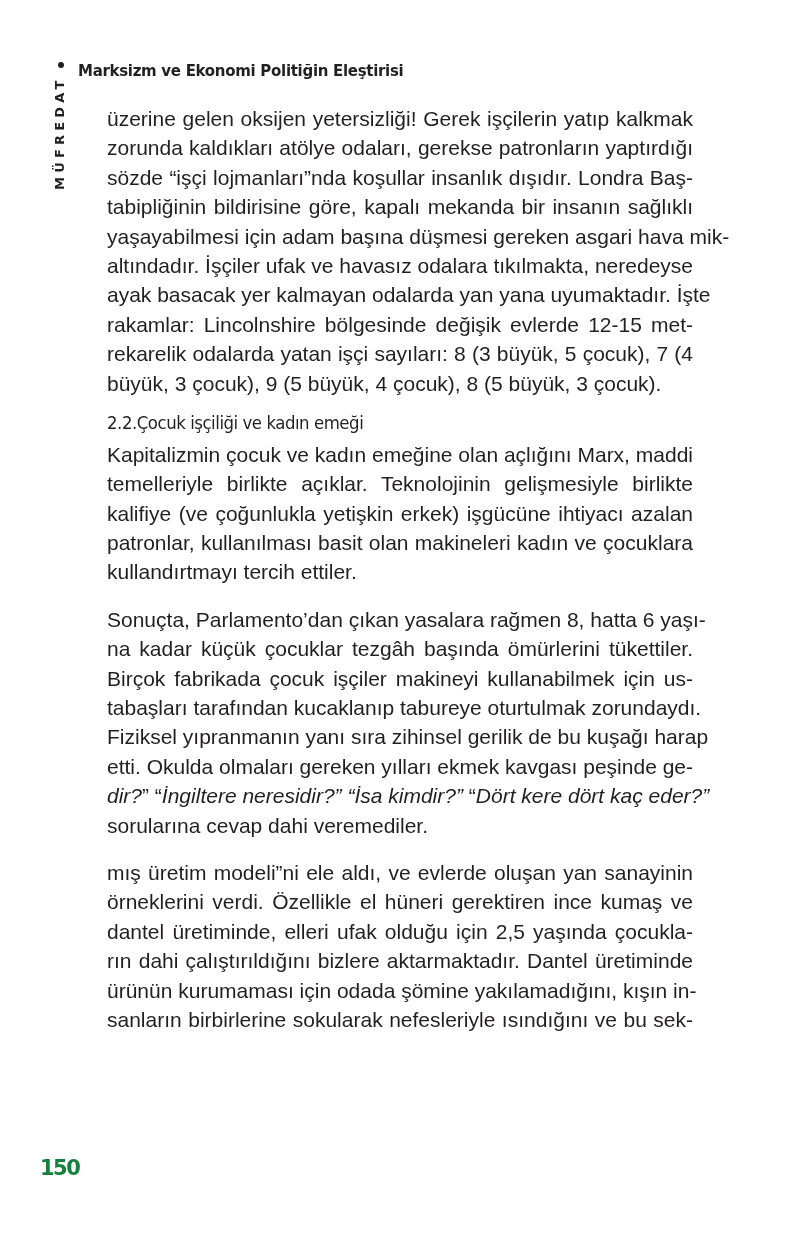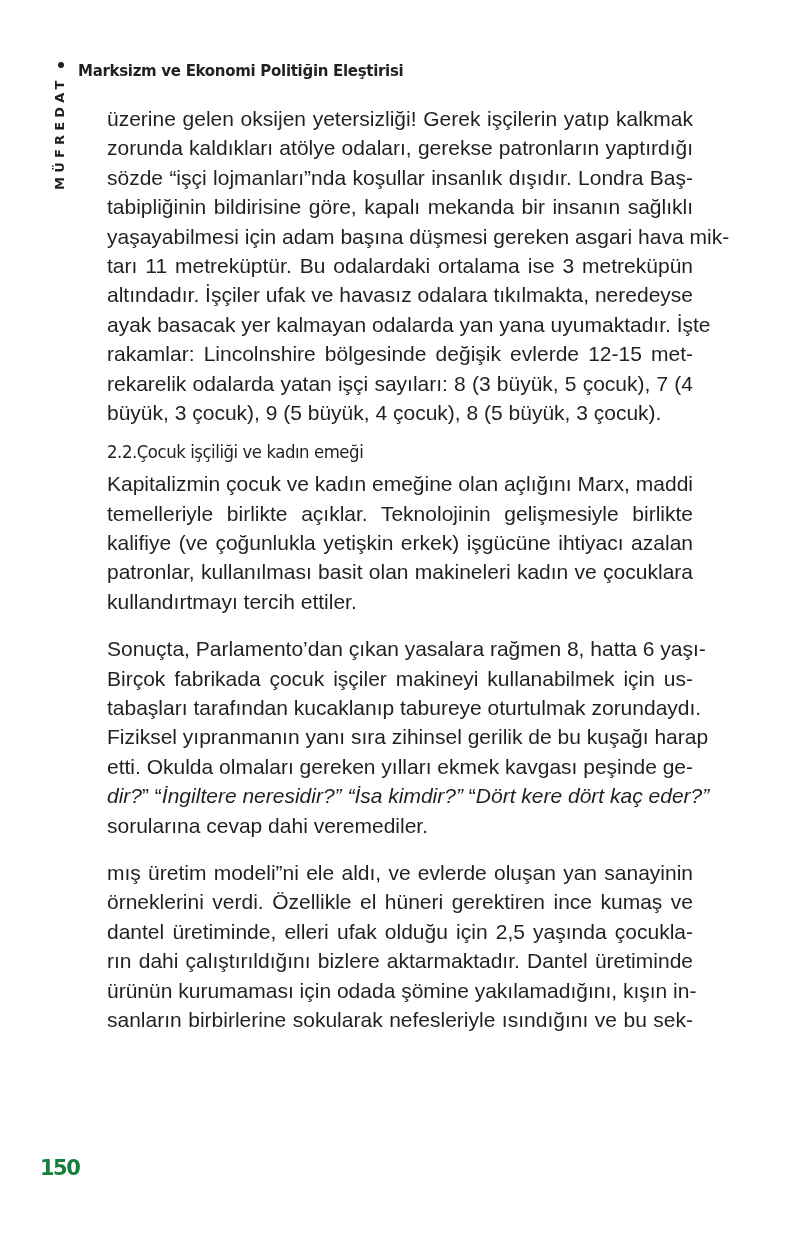--- a/index.html
+++ b/index.html
@@ -30,21 +30,20 @@
 <div class="side-label">MÜFREDAT</div>
 
 <div class="content">
 
   <div class="para">
     <div class="line">üzerine gelen oksijen yetersizliği! Gerek işçilerin yatıp kalkmak</div>
     <div class="line">zorunda kaldıkları atölye odaları, gerekse patronların yaptırdığı</div>
     <div class="line">sözde “işçi lojmanları”nda koşullar insanlık dışıdır. Londra Baş-</div>
     <div class="line">tabipliğinin bildirisine göre, kapalı mekanda bir insanın sağlıklı</div>
     <div class="line">yaşayabilmesi için adam başına düşmesi gereken asgari hava mik-</div>
-    <div class="line">tarı 11 metreküptür. Bu odalardaki ortalama ise 3 metreküpün</div>
     <div class="line">altındadır. İşçiler ufak ve havasız odalara tıkılmakta, neredeyse</div>
     <div class="line">ayak basacak yer kalmayan odalarda yan yana uyumaktadır. İşte</div>
     <div class="line">rakamlar:  Lincolnshire bölgesinde değişik evlerde 12-15 met-</div>
     <div class="line">rekarelik odalarda yatan işçi sayıları: 8 (3 büyük, 5 çocuk), 7 (4</div>
     <div class="line last">büyük, 3 çocuk), 9 (5 büyük, 4 çocuk), 8 (5 büyük, 3 çocuk).</div>
   </div>
 
   <div class="heading">2.2.Çocuk işçiliği ve kadın emeği</div>
 
   <div class="para">
@@ -52,20 +51,21 @@
     <div class="line">temelleriyle birlikte açıklar. Teknolojinin gelişmesiyle birlikte</div>
     <div class="line">kalifiye (ve çoğunlukla yetişkin erkek) işgücüne ihtiyacı azalan</div>
     <div class="line">patronlar, kullanılması basit olan makineleri kadın ve çocuklara</div>
     <div class="line last">kullandırtmayı tercih ettiler.</div>
   </div>
 
   <div class="gap"></div>
 
   <div class="para">
     <div class="line">Sonuçta, Parlamento’dan çıkan yasalara rağmen 8, hatta 6 yaşı-</div>
+    <div class="line">na kadar küçük çocuklar tezgâh başında ömürlerini tükettiler.</div>
     <div class="line">Birçok fabrikada çocuk işçiler makineyi kullanabilmek için us-</div>
     <div class="line">tabaşları tarafından kucaklanıp tabureye oturtulmak zorundaydı.</div>
     <div class="line">Fiziksel yıpranmanın yanı sıra zihinsel gerilik de bu kuşağı harap</div>
     <div class="line">etti. Okulda olmaları gereken yılları ekmek kavgası peşinde ge-</div>
     <div class="line"><em>dir?</em><span>” “</span><em>İngiltere neresidir?” “İsa kimdir?”</em><span> “</span><em>Dört kere dört kaç eder?”</em></div>
     <div class="line last">sorularına cevap dahi veremediler.</div>
   </div>
 
   <div class="gap"></div>
 

